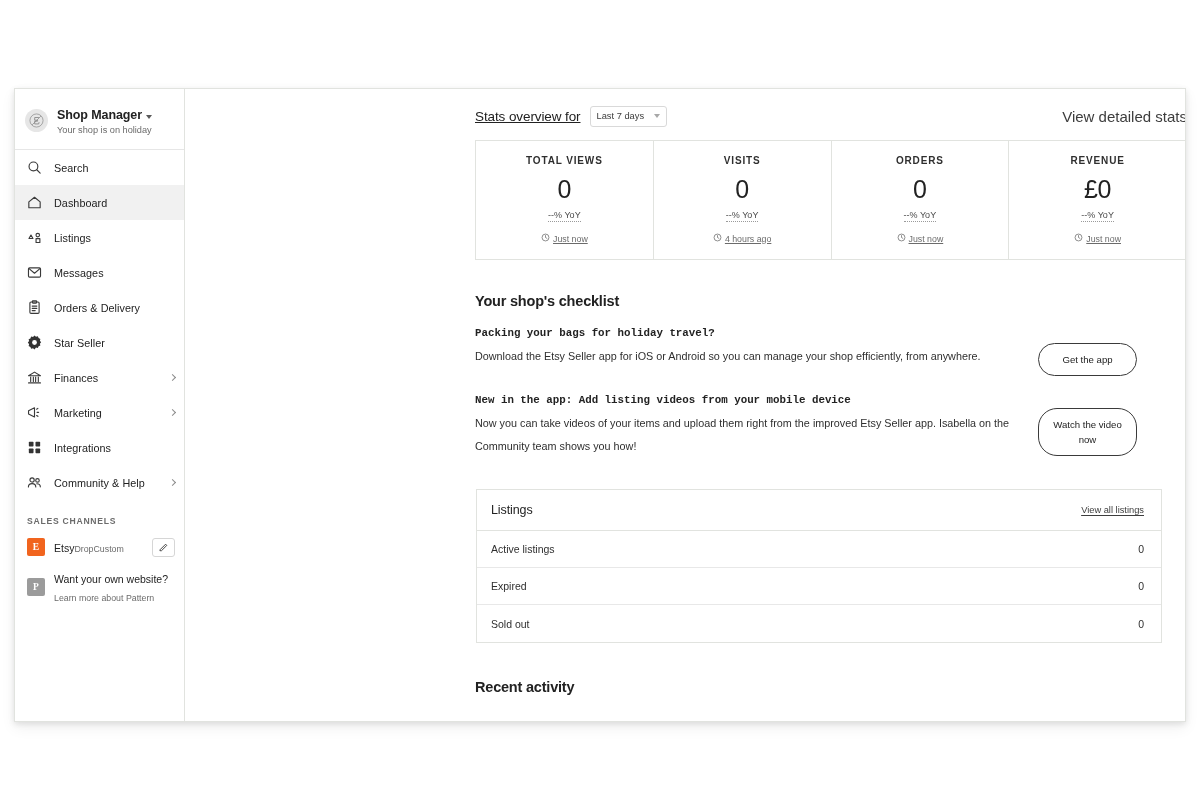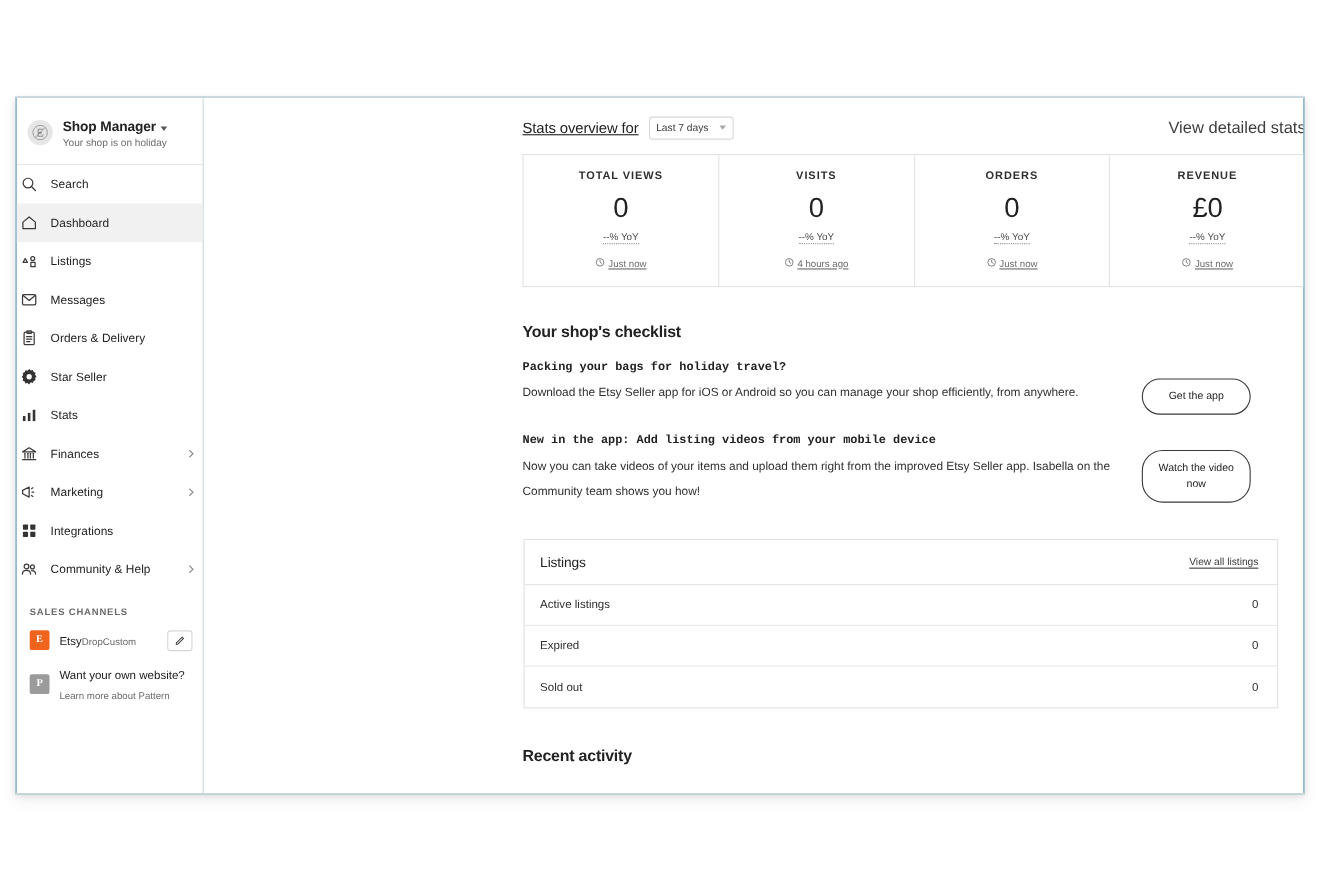--- a/index.html
+++ b/index.html
@@ -61,21 +61,21 @@
   .shop-sub {
     font-size: 9.2px; color: #6b6b6b; line-height: 13px; margin-top: 1px;
     white-space: nowrap;
   }
 
   .nav-divider { height: 1px; background: #e6e6e6; margin: 2px 0 0 0; }
 
   .nav-item {
     display: flex; align-items: center;
     height: 35px;
-    padding-left: 2px; padding-right: 9px;
+    padding-left: 10px; padding-right: 9px;
     position: relative;
     cursor: default;
   }
   .nav-item.active { background: #f1f1f1; }
   .nav-icon {
     width: 19px; height: 19px; flex: 0 0 19px;
     display: flex; align-items: center; justify-content: center;
     color: #3a3a3a;
   }
   .nav-label {
@@ -342,30 +342,20 @@
           <span class="nav-icon">
             <svg width="17" height="17" viewBox="0 0 24 24" aria-hidden="true">
               <path d="M12 2.2 14.1 4l2.6-.7 1.1 2.5 2.5 1.1-.7 2.6 1.8 2.1-1.8 2.1.7 2.6-2.5 1.1-1.1 2.5-2.6-.7L12 21.8 9.9 20l-2.6.7-1.1-2.5-2.5-1.1.7-2.6L2.6 12l1.8-2.1-.7-2.6 2.5-1.1L7.3 3.7l2.6.7z" fill="#333"></path>
               <circle cx="12" cy="12" r="3.4" fill="#fff"></circle>
             </svg>
           </span>
           <span class="nav-label">Star Seller</span>
         </div>
         <div class="nav-item">
           <span class="nav-icon">
-            <svg width="17" height="17" viewBox="0 0 24 24" aria-hidden="true">
-              <rect x="4" y="13" width="3.3" height="6.5" fill="#333"></rect>
-              <rect x="10.3" y="9" width="3.3" height="10.5" fill="#333"></rect>
-              <rect x="16.6" y="5" width="3.3" height="14.5" fill="#333"></rect>
-            </svg>
-          </span>
-          <span class="nav-label">Stats</span>
-        </div>
-        <div class="nav-item">
-          <span class="nav-icon">
             <svg width="17" height="17" viewBox="0 0 24 24" fill="none" stroke="currentColor" stroke-width="1.6" stroke-linecap="round" stroke-linejoin="round" aria-hidden="true">
               <path d="M3.6 9.6 12 4.4l8.4 5.2z"></path>
               <line x1="3.6" y1="19.6" x2="20.4" y2="19.6"></line>
               <line x1="6.6" y1="11.4" x2="6.6" y2="17.6"></line>
               <line x1="10.4" y1="11.4" x2="10.4" y2="17.6"></line>
               <line x1="13.6" y1="11.4" x2="13.6" y2="17.6"></line>
               <line x1="17.4" y1="11.4" x2="17.4" y2="17.6"></line>
             </svg>
           </span>
           <span class="nav-label">Finances</span>

